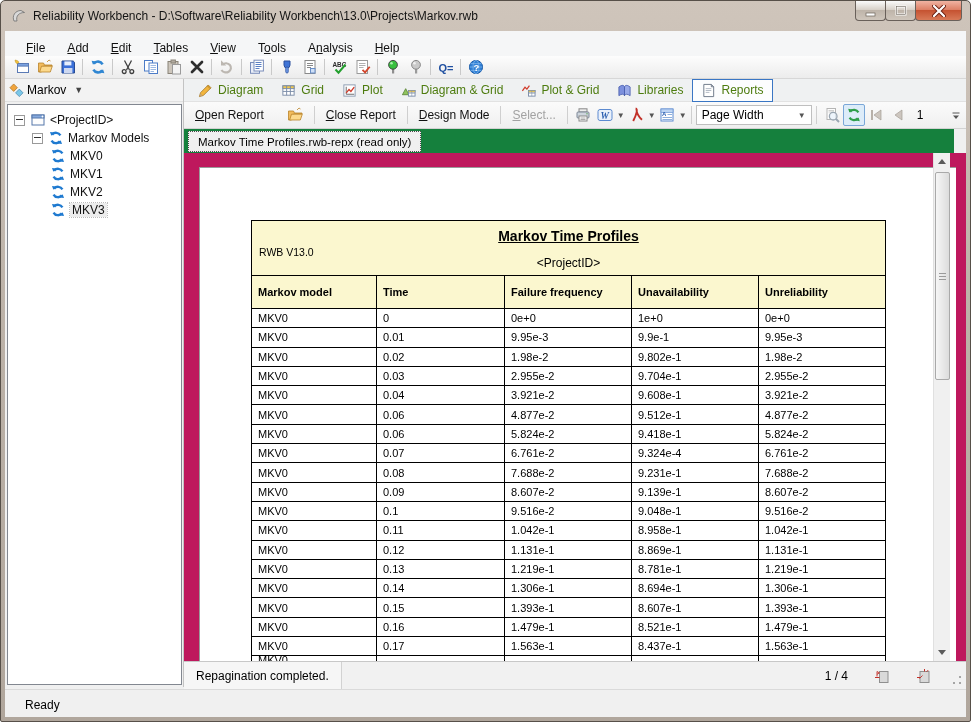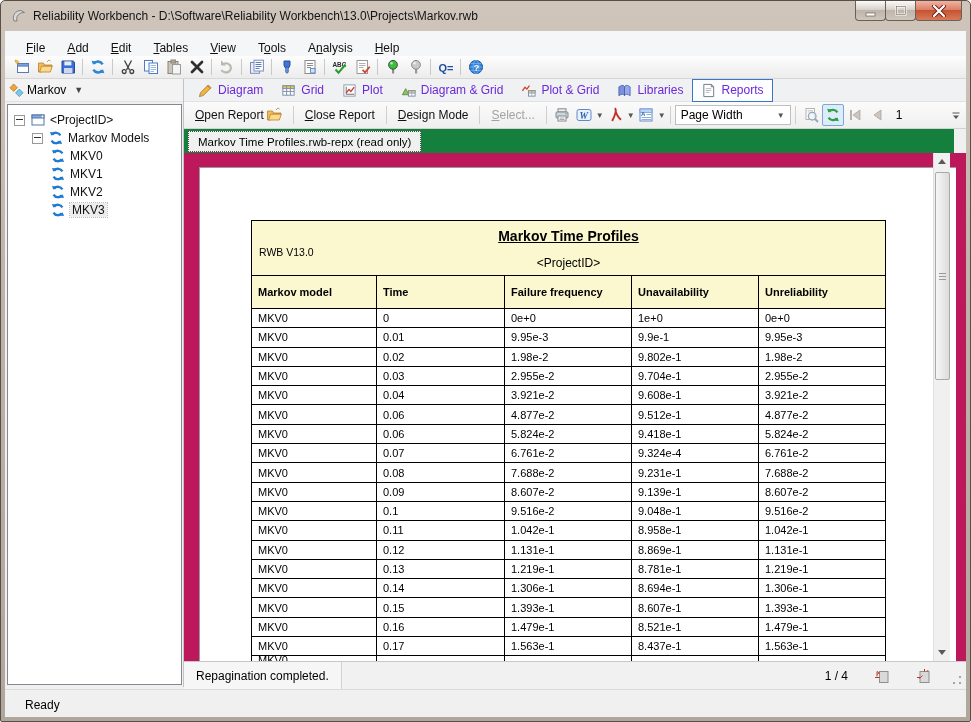--- a/index.html
+++ b/index.html
@@ -35,40 +35,40 @@
   .tb-btn svg{width:16px;height:16px;}
   .tb-sep{width:1px;height:16px;background:#c9c9c9;margin:0 3px;}
 
   
   .panel-header{position:absolute;left:0;top:48px;width:178px;height:23px;background:#f3f3f3;
                 border-bottom:1px solid #e0e0e0;display:flex;align-items:center;padding-left:4px;box-sizing:border-box;font-size:12px;}
   .panel-header svg{width:15px;height:15px;margin-right:3px;}
   .dd-arrow{margin-left:8px;color:#444;font-size:9px;}
   .tabrow{position:absolute;left:178px;top:48px;right:0;height:23px;background:#eff1f2;display:flex;align-items:center;
           padding-left:6px;box-sizing:border-box;border-bottom:1px solid #e2e2e2;}
-  .vtab{display:flex;align-items:center;gap:5px;font-size:12px;color:#6d28d9;padding:2px 8px;height:17px;border:1px solid transparent;}
+  .vtab{display:flex;align-items:center;gap:5px;font-size:12px;color:#4d7c0f;padding:2px 8px;height:17px;border:1px solid transparent;}
   .vtab svg{width:15px;height:15px;}
   .vtab.selected{background:#fcfdfe;border:1px solid #3a76c4;}
 
   
   .sidebar{position:absolute;left:0;top:71px;width:178px;bottom:30px;background:#f0f0f0;}
   .treebox{position:absolute;inset:2px 1px 2px 2px;background:#fff;border:1px solid #828790;padding-top:6px;box-sizing:border-box;}
   .tree-row{display:flex;align-items:center;height:18px;font-size:12px;color:#111;}
   .expander{width:9px;height:9px;border:1px solid #9a9a9a;background:#fff;position:relative;margin-right:5px;flex:none;}
   .expander::after{content:"";position:absolute;left:1px;right:1px;top:3px;height:1px;background:#333;}
   .tree-ic{width:16px;height:16px;margin-right:4px;flex:none;}
   .tree-ic svg{width:16px;height:16px;}
   .tree-label.sel{background:#ededed;outline:1px dotted #bdbdbd;padding:0 2px;}
 
   .vsplit{position:absolute;left:178px;top:48px;bottom:30px;width:1px;background:#c3c3c3;}
 
   
   .rtoolbar{position:absolute;left:179px;top:71px;right:0;height:27px;background:linear-gradient(#fbfbfb,#efefef);
             border-bottom:1px solid #d2d2d2;display:flex;align-items:center;padding:0 4px;box-sizing:border-box;font-size:12px;}
-  .rtb-btn{display:flex;align-items:center;gap:2px;padding:3px 7px;color:#111;}
+  .rtb-btn{display:flex;align-items:center;gap:23px;padding:3px 7px;color:#111;}
   .rtb-btn.disabled{color:#a2a2a2;}
   .rtb-btn svg{width:16px;height:16px;}
   .rtb-sep{width:1px;height:18px;background:#cfcfcf;margin:0 4px;}
   .rtb-ibtn{width:22px;height:22px;display:flex;align-items:center;justify-content:center;}
   .rtb-ibtn svg{width:16px;height:16px;}
   .rtb-ibtn.active{border:1px solid #7aa7d8;background:#ddecf9;border-radius:2px;box-sizing:border-box;}
   .dd-mini{font-size:8px;color:#555;margin-left:1px;}
   .combo{width:116px;height:20px;background:#fff;border:1px solid #bfbfbf;display:flex;align-items:center;
          justify-content:space-between;padding:0 5px;box-sizing:border-box;}
   .pagenum{margin:0 8px;font-size:12px;}

